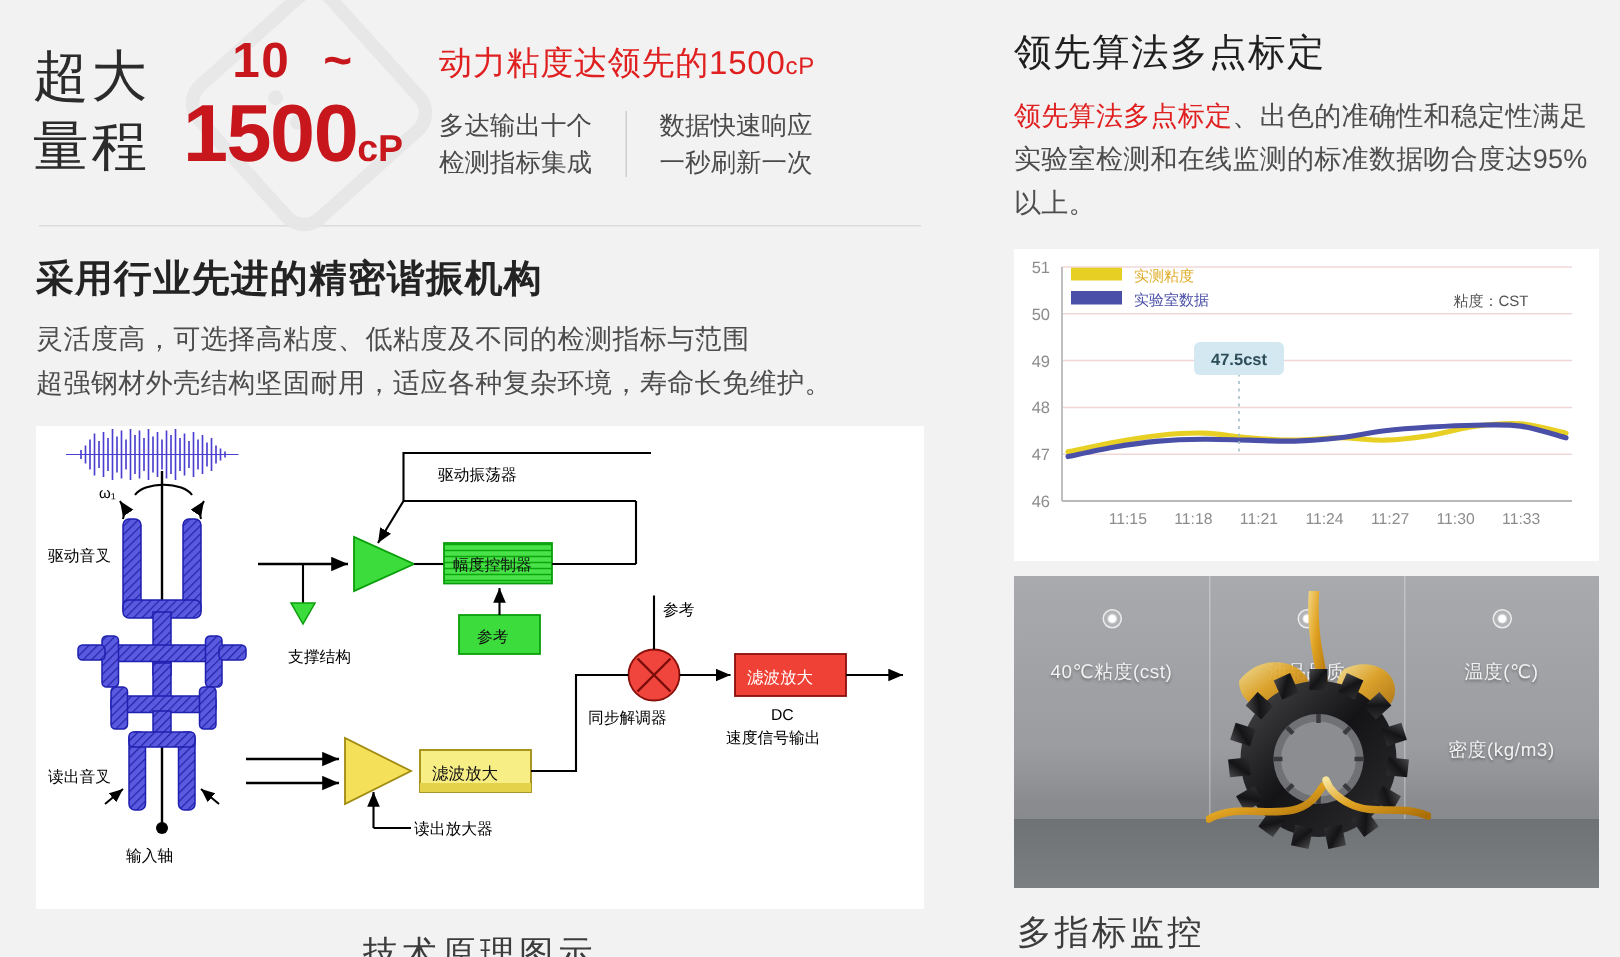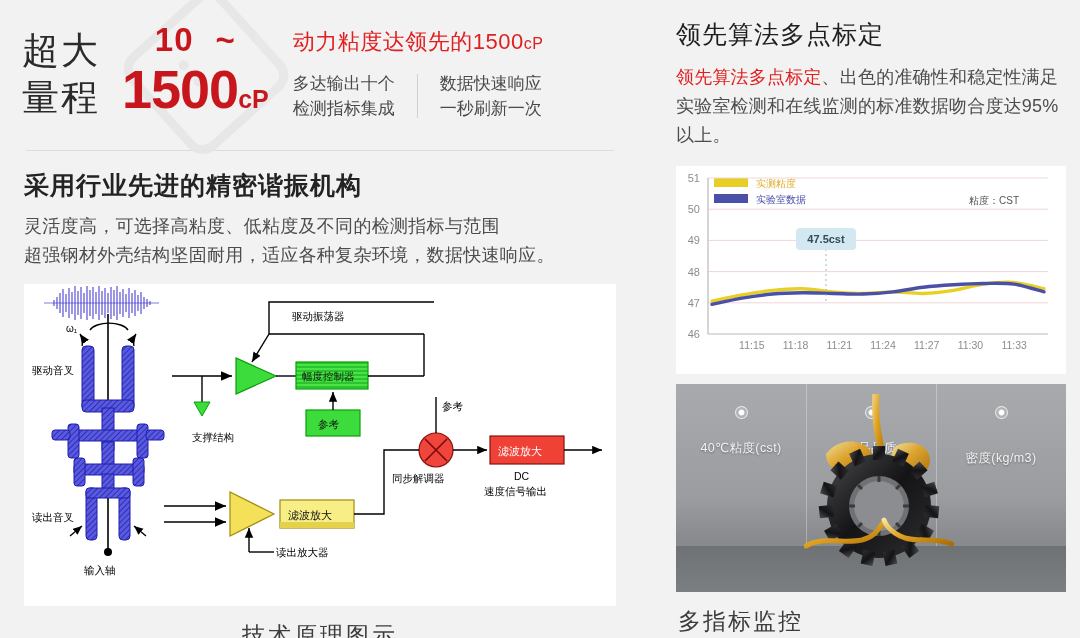--- a/index.html
+++ b/index.html
@@ -118,21 +118,21 @@
             <div>一秒刷新一次</div>
           </div>
         </div>
       </div>
     </div>
 
     <div class="rule"></div>
 
     <div class="sec-title">采用行业先进的精密谐振机构</div>
     <div class="sec-body">灵活度高，可选择高粘度、低粘度及不同的检测指标与范围</div>
-    <div class="sec-body">超强钢材外壳结构坚固耐用，适应各种复杂环境，数据快速响应。</div>
+    <div class="sec-body">超强钢材外壳结构坚固耐用，适应各种复杂环境，寿命长免维护。</div>
 
     <div class="diagram-card">
       <svg width="592" height="322" viewBox="0 0 592 322">
         <defs>
           <marker id="ah" markerWidth="8" markerHeight="8" refX="7" refY="3" orient="auto">
             <path d="M0,0 L7,3 L0,6 z" fill="#000"></path>
           </marker>
           <pattern id="hatch" width="4" height="4" patternUnits="userSpaceOnUse" patternTransform="rotate(45)">
             <rect width="4" height="4" fill="#5a5ae0"></rect>
             <line x1="0" y1="0" x2="0" y2="4" stroke="#2323a8" stroke-width="1.6"></line>
@@ -355,20 +355,21 @@
       </div>
 
       <div class="photo-col" style="left:130px">
         <div class="photo-dot"></div>
         <div class="photo-line">油品品质</div>
         <div class="photo-line" style="margin-top:26px">含水率(%)</div>
       </div>
 
       <div class="photo-col" style="left:260px">
         <div class="photo-dot"></div>
+        <div class="photo-line">温度(℃)</div>
         <div class="photo-line" style="margin-top:26px">密度(kg/m3)</div>
       </div>
 
       <div class="gear-wrap">
         <svg width="150" height="190" viewBox="0 0 150 190">
           <defs>
             <linearGradient id="oilg" x1="0" y1="0" x2="1" y2="1">
               <stop offset="0%" stop-color="#f7e39a"></stop>
               <stop offset="45%" stop-color="#e0a221"></stop>
               <stop offset="100%" stop-color="#a96d08"></stop>

